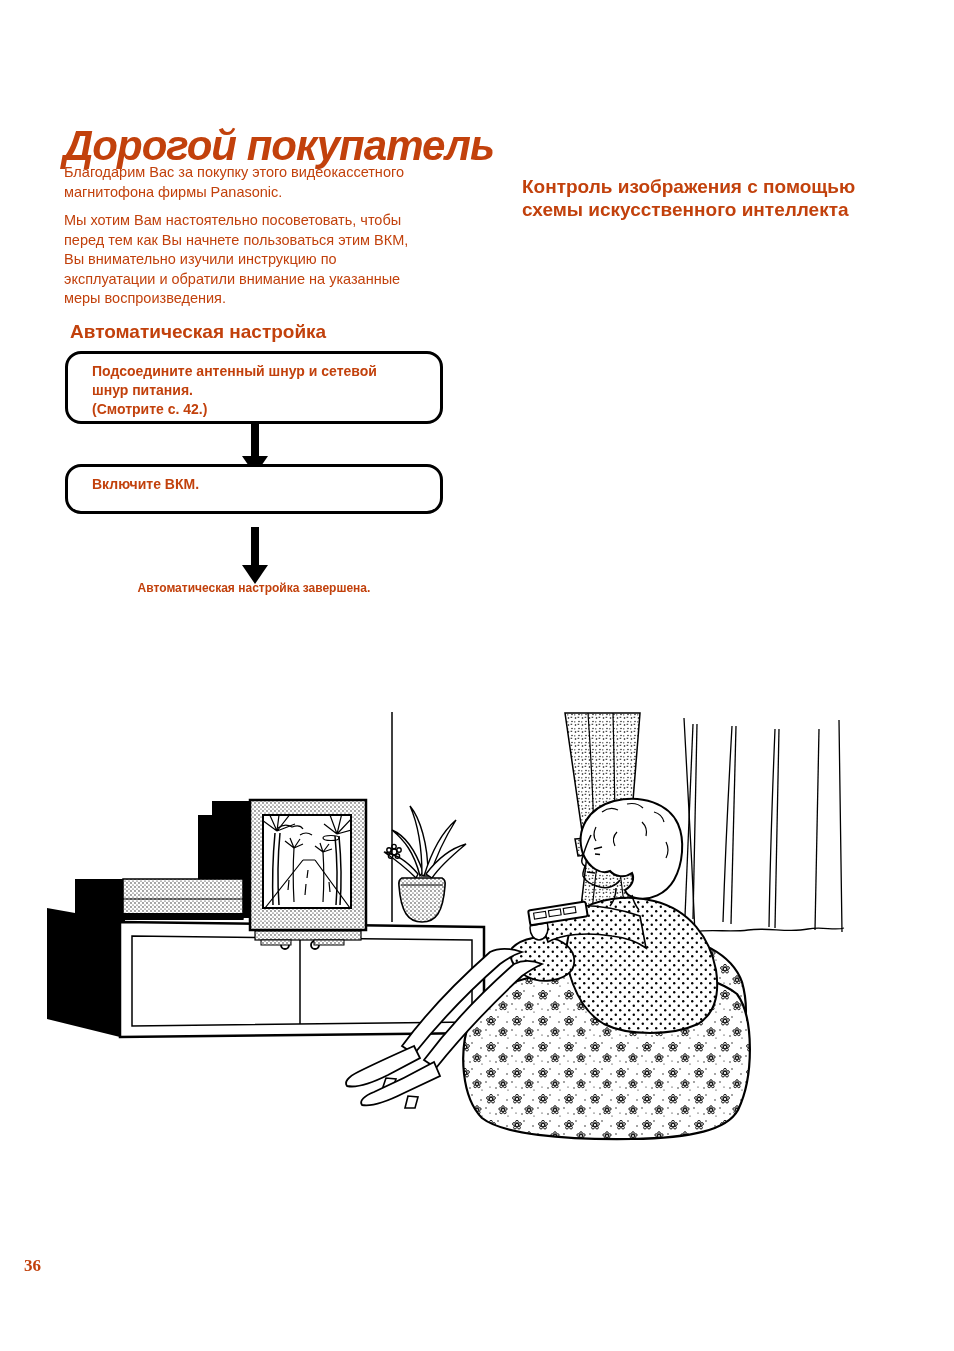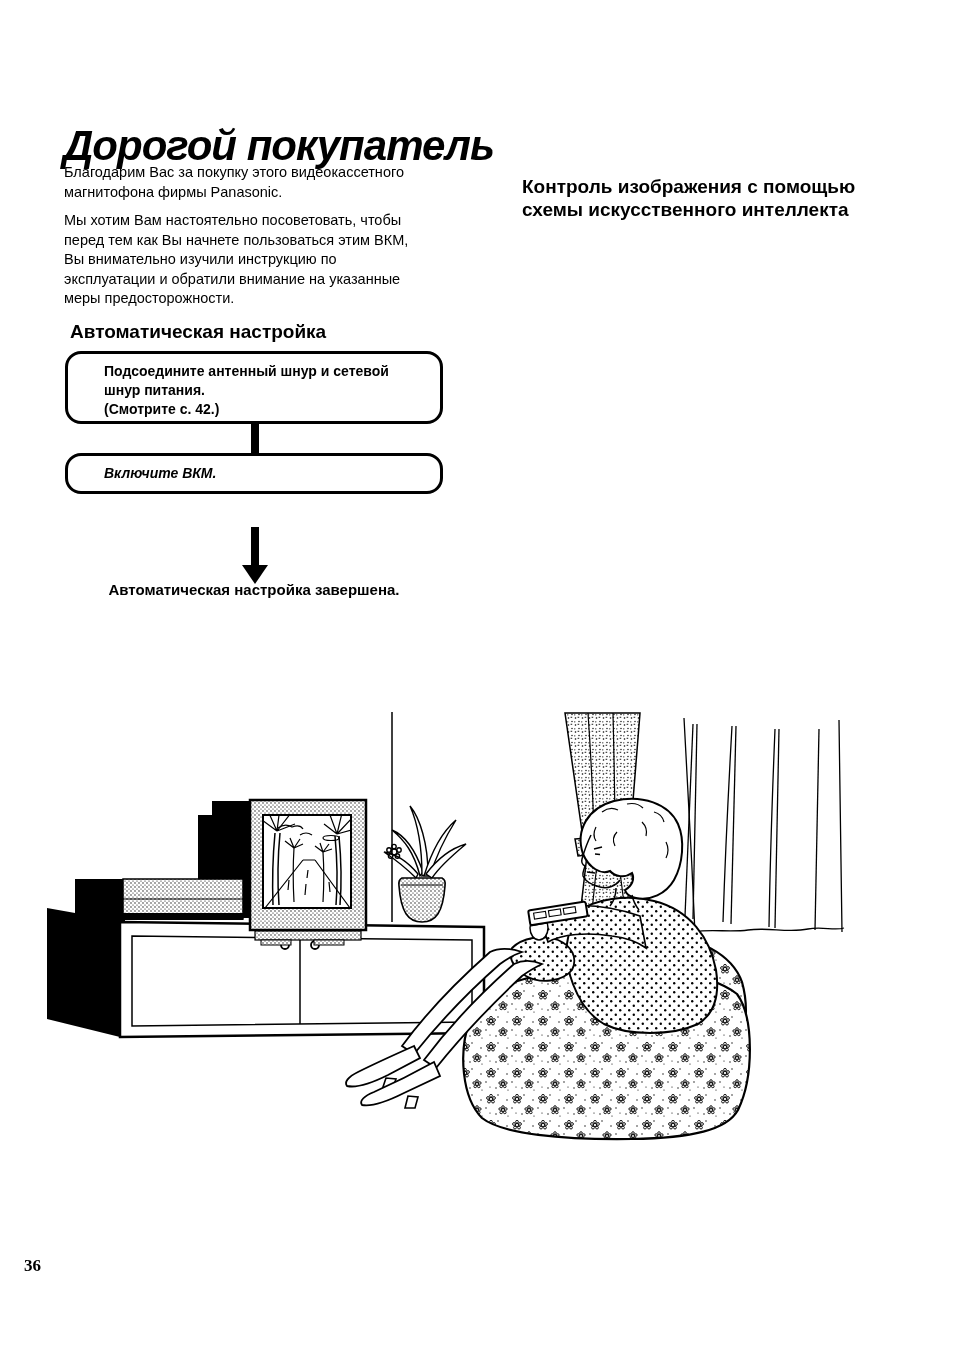--- a/index.html
+++ b/index.html
@@ -1,56 +1,56 @@
 <!DOCTYPE html>
 <html><head>
 <meta charset="utf-8">
 <style>
   html,body{margin:0;padding:0;background:#e8e8e8;}
-  .page{position:relative;width:954px;height:1351px;background:#ffffff;color:#000000;
+  .page{position:relative;width:954px;height:1351px;background:#ffffff;color:#c2410c;
         font-family:"Liberation Sans",sans-serif;overflow:hidden;margin:0 auto;}
   .abs{position:absolute;}
   .pre{white-space:pre-line;}
   .doc-title{left:63px;top:94px;font-size:42px;line-height:48px;font-weight:bold;
              font-style:italic;letter-spacing:-1px;}
   .body-text{font-size:14.5px;line-height:19.5px;}
   .para1{left:64px;top:163px;width:410px;}
   .para2{left:64px;top:211px;width:410px;}
   .sec-head{font-size:19px;font-weight:bold;line-height:23px;}
   .auto-head{left:64px;top:314px;width:400px;}
   .right-head{left:510px;top:163px;width:390px;}
   .right-body{left:510px;top:209px;width:390px;}
   .flowbox{left:65px;width:378px;box-sizing:border-box;border:3px solid #000;
-           border-radius:16px;padding:8px 36px;font-size:14px;font-weight:bold;
+           border-radius:16px;padding:8px 24px;font-size:14px;font-weight:bold;
            line-height:19px;background:#fff;}
   .box1{top:351px;height:73px;}
-  .box2{top:453px;height:41px;font-style:italic;}
+  .box2{top:464px;height:50px;}
   .flow-arrow{left:242px;}
   .arrow1{top:423px;}
   .arrow2{top:527px;}
   .done-text{left:65px;top:581px;width:378px;text-align:center;
-             font-size:15px;font-weight:bold;}
+             font-size:12px;font-weight:bold;}
   .illus{left:42px;top:702px;}
   .pagenum{left:24px;top:1256px;font-family:"Liberation Serif",serif;
            font-size:17px;font-weight:bold;}
 </style>
 </head>
 <body>
 
 <div class="page">
 
   <h1 class="abs doc-title">Дорогой покупатель</h1>
 
   <div class="abs body-text pre para1">Благодарим Вас за покупку этого видеокассетного
 магнитофона фирмы Panasonic.</div>
   <div class="abs body-text pre para2">Мы хотим Вам настоятельно посоветовать, чтобы
 перед тем как Вы начнете пользоваться этим ВКМ,
 Вы внимательно изучили инструкцию по
 эксплуатации и обратили внимание на указанные
-меры предосторожности.</div>
+меры воспроизведения.</div>
 
   <h2 class="abs sec-head pre right-head" style="margin:12px;">Контроль изображения с помощью
 схемы искусственного интеллекта</h2>
 
   <h2 class="abs sec-head auto-head" style="margin:6px;">Автоматическая настройка</h2>
 
   <div class="abs flowbox box1">
     <span class="pre">Подсоедините антенный шнур и сетевой
 шнур питания.
 (Смотрите с. 42.)</span>

